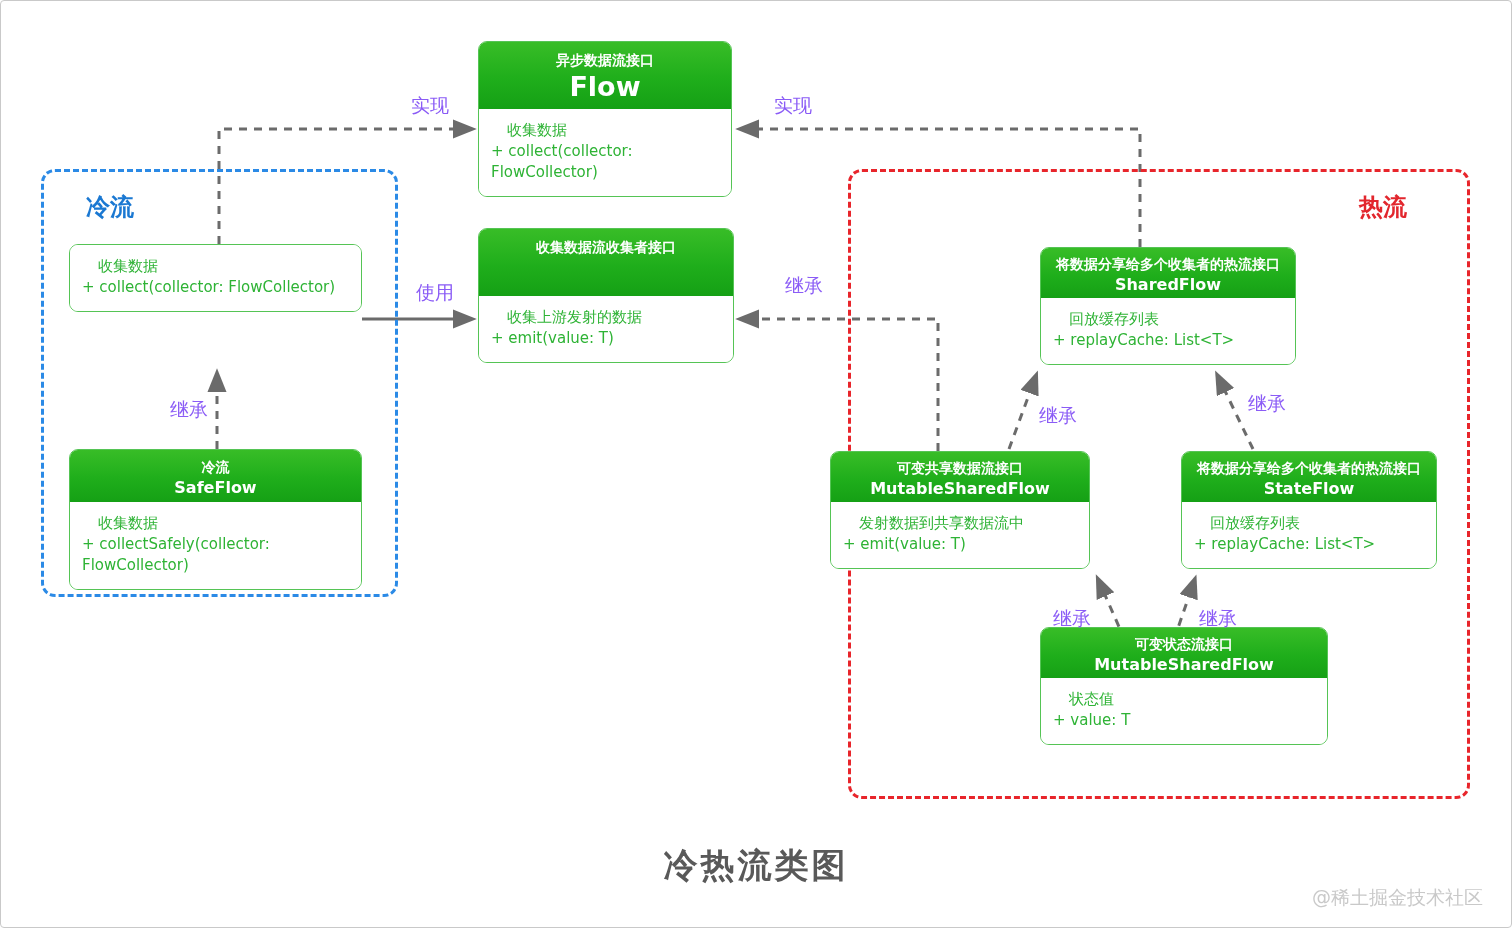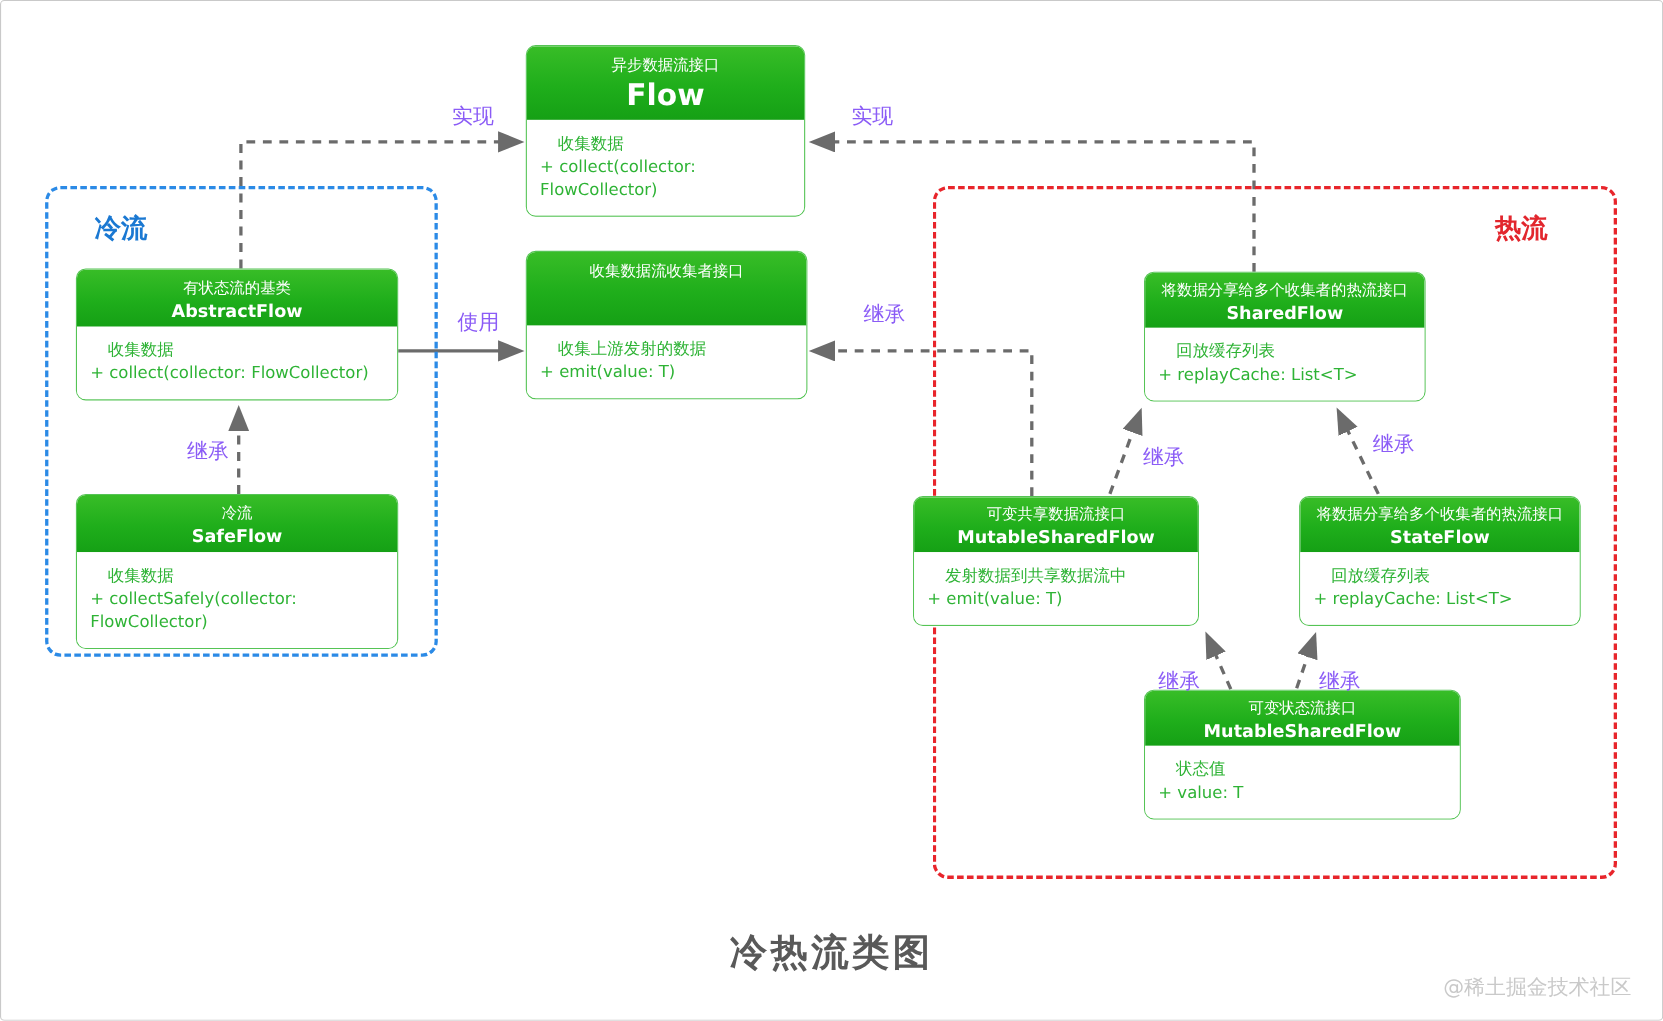--- a/index.html
+++ b/index.html
@@ -25,21 +25,21 @@
   }
   .cls-header {
     background: linear-gradient(180deg, #38bd27 0%, #1fae1b 55%, #15a015 100%);
     color: #ffffff;
     text-align: center;
     box-sizing: border-box;
   }
   .hdr-lg { height: 67px; padding-top: 9px; }
   .hdr-sm { height: 52px; padding-top: 8px; }
   .hdr-sm2 { height: 50px; padding-top: 7px; }
-  .stereotype { font-size: 14px; font-weight: normal; line-height: 18px; }
+  .stereotype { font-size: 14px; font-weight: bold; line-height: 18px; }
   .cls-name-lg { font-size: 27px; font-weight: bold; line-height: 34px; margin-top: 1px; }
   .cls-name-sm { font-size: 16px; font-weight: bold; line-height: 21px; margin-top: 1px; }
   .cls-body {
     color: #2eb335;
     font-size: 15px;
     line-height: 21px;
     padding: 11px 8px 13px 12px;
     background: #ffffff;
     text-align: left;
   }
@@ -136,24 +136,20 @@
     <div class="cls-header hdr-lg">
       <div class="stereotype">收集数据流收集者接口</div>
     </div>
     <div class="cls-body">
       <div class="member-desc">收集上游发射的数据</div>
       <div class="member-sig">+ emit(value: T)</div>
     </div>
   </div>
 
   <div class="cls" style="left:68px; top:243px; width:293px;">
-    <div class="cls-header hdr-sm">
-      <div class="stereotype">有状态流的基类</div>
-      <div class="cls-name-sm">AbstractFlow</div>
-    </div>
     <div class="cls-body">
       <div class="member-desc">收集数据</div>
       <div class="member-sig">+ collect(collector: FlowCollector)</div>
     </div>
   </div>
 
   <div class="cls" style="left:68px; top:448px; width:293px;">
     <div class="cls-header hdr-sm">
       <div class="stereotype">冷流</div>
       <div class="cls-name-sm">SafeFlow</div>

